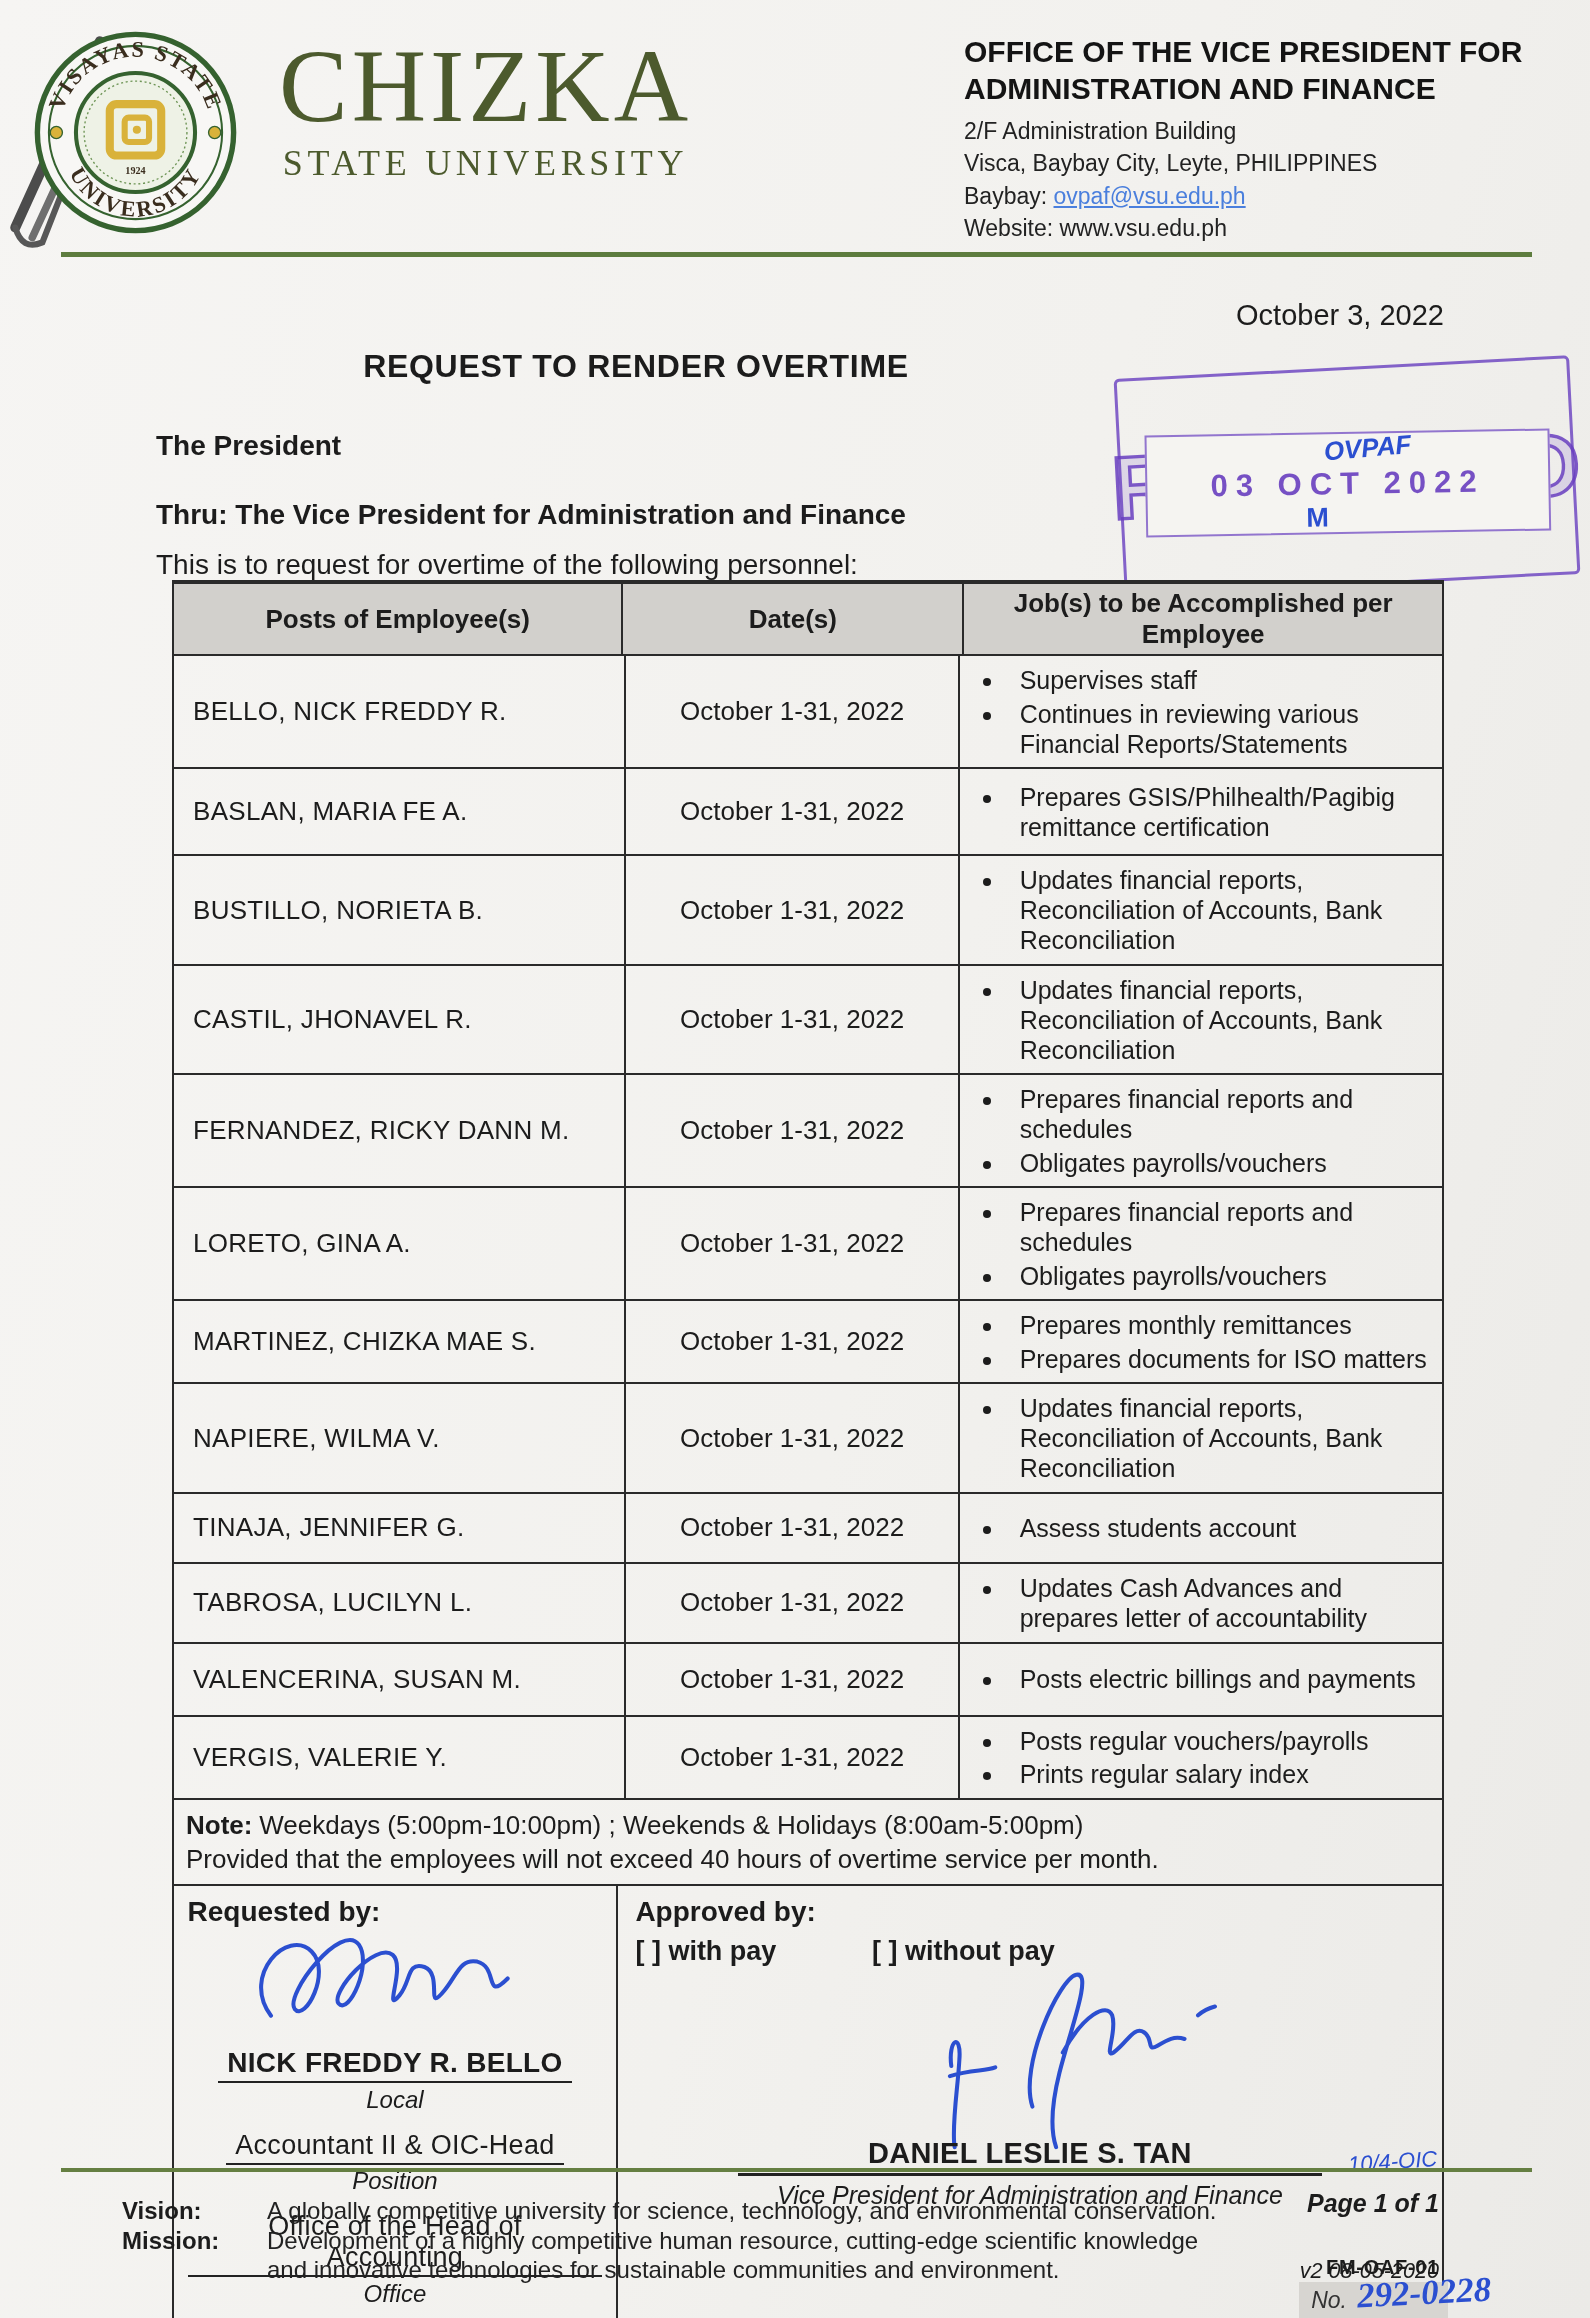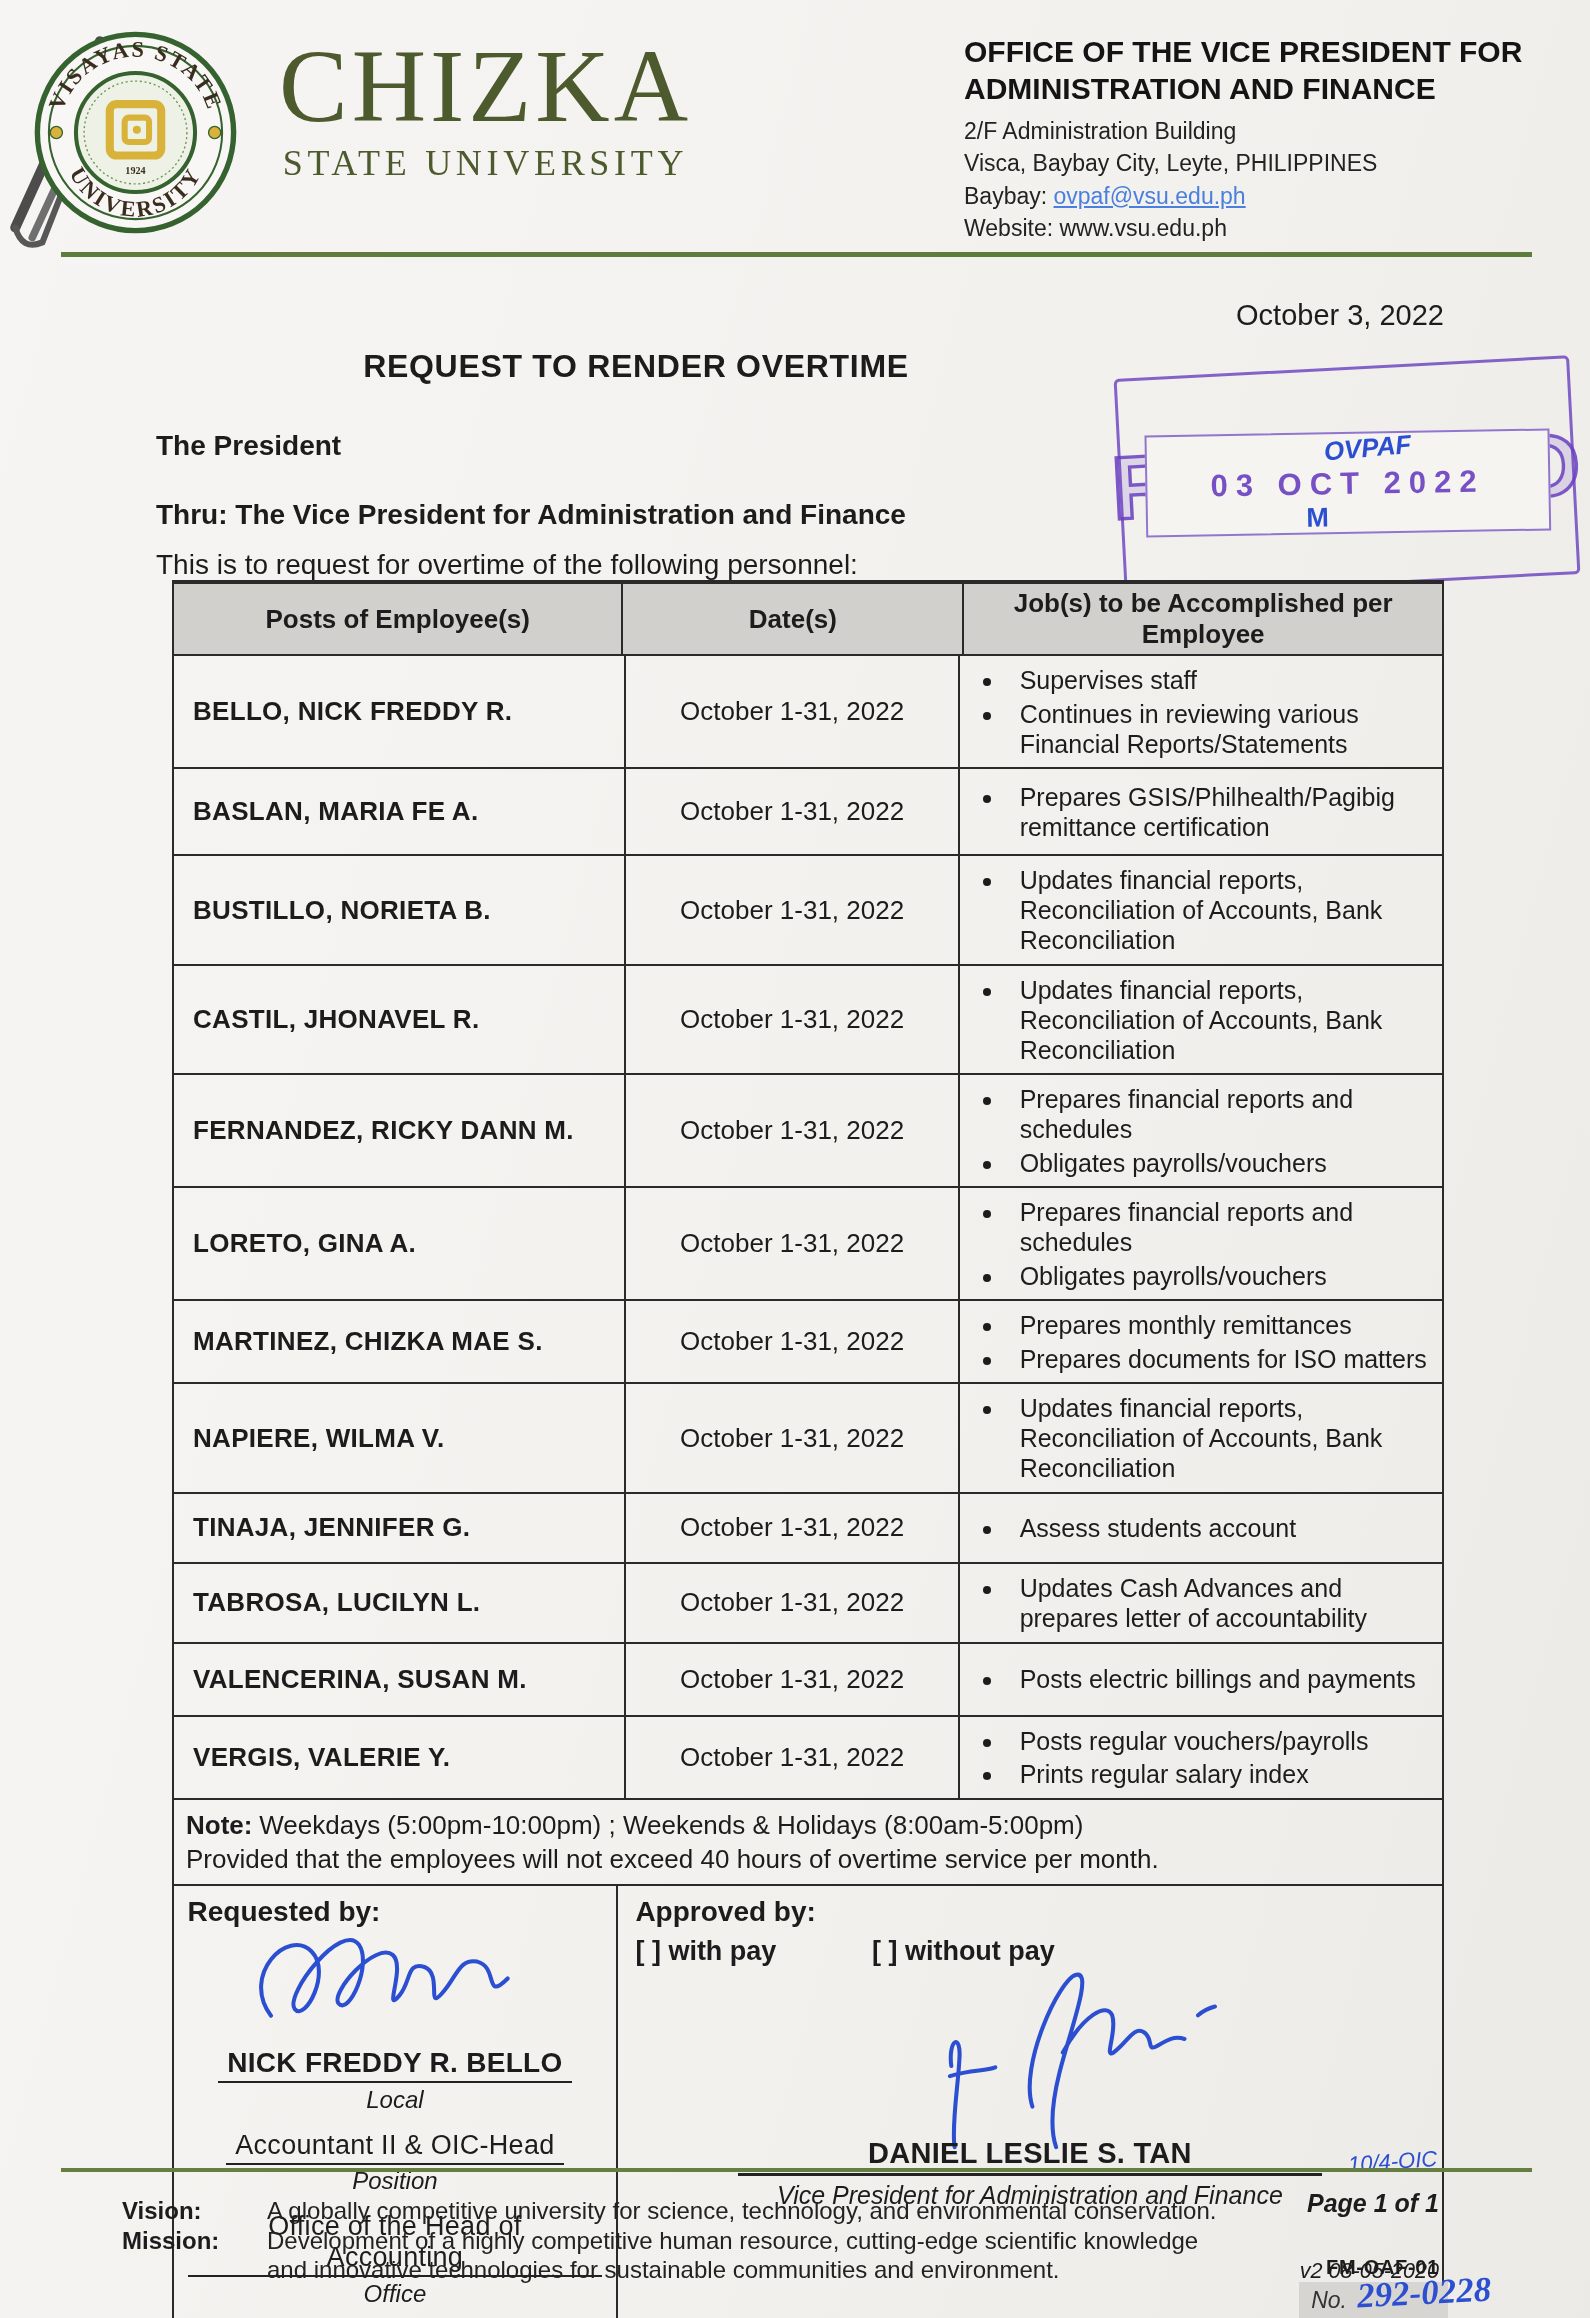--- a/index.html
+++ b/index.html
@@ -42,21 +42,21 @@
   
   .column{position:absolute;left:172px;top:580px;width:1272px;}
   .table{border:2.7px solid #2a2a2a;border-top-width:4px;background:transparent;}
   .thead{display:flex;background:#d2d0cc;min-height:68px;font-weight:bold;font-size:26px;text-align:center;}
   .th{display:flex;align-items:center;justify-content:center;padding:4px 9.5px;line-height:1.2;}
   .th1{width:35.5%;}
   .th2{width:26.5%;border-left:2px solid #2a2a2a;border-right:2px solid #2a2a2a;}
   .th3{width:38%;}
   .trow{display:flex;border-top:2px solid #2a2a2a;}
   .cell{box-sizing:border-box;}
-  .cell.name{width:35.5%;font-weight:bold;font-size:26px;letter-spacing:0.3px;padding:6.8px 6.8px 6.8px 19px;display:flex;align-items:center;border-radius:7px;}
+  .cell.name{width:35.5%;font-weight:normal;font-size:26px;letter-spacing:0.3px;padding:6.8px 6.8px 6.8px 19px;display:flex;align-items:center;border-radius:7px;}
   .cell.date{width:26.5%;border-left:2px solid #2a2a2a;border-right:2px solid #2a2a2a;display:flex;align-items:center;justify-content:center;font-size:26px;}
   .cell.jobs{width:38%;padding:5.4px 9.5px;display:flex;align-items:center;}
   .cell.jobs ul{list-style:disc;margin:0;padding-left:35px;font-size:25px;line-height:1.2;}
   .cell.jobs li{margin:3.4px 0;padding-left:15px;}
   .note-box{border-top:2px solid #2a2a2a;padding:8px 12px;font-size:26px;line-height:1.32;}
   .note-label{font-weight:bold;margin-right:6.8px;}
   
   .sig-table{border:2.7px solid #2a2a2a;border-top:none;display:flex;min-height:331px;}
   .sig-left{width:35%;border-right:2px solid #2a2a2a;padding:9.5px 13.5px;position:relative;text-align:center;box-sizing:border-box;}
   .sig-right{width:65%;padding:9.5px 17.6px;position:relative;text-align:center;box-sizing:border-box;}

